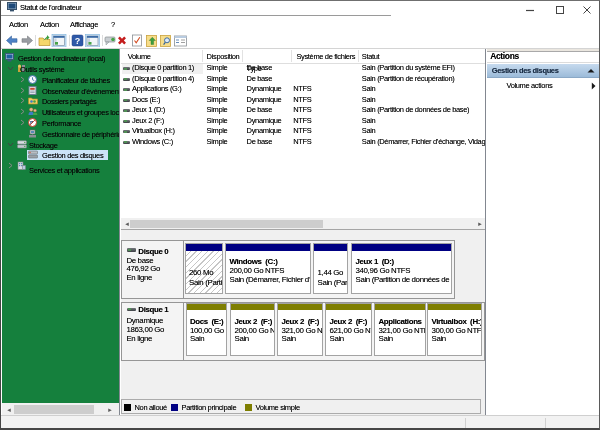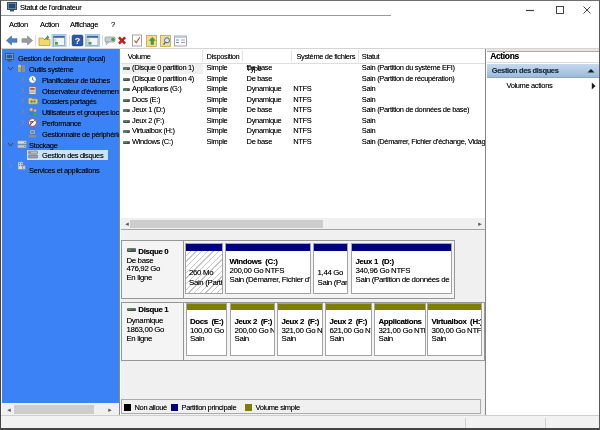--- a/index.html
+++ b/index.html
@@ -3,21 +3,21 @@
 <style>
 *{margin:0;padding:0;box-sizing:border-box;}
 html,body{width:600px;height:430px;overflow:hidden;background:#fff;}
 body{font-family:"Liberation Sans",sans-serif;font-size:7.5px;color:#000;}
 #win{position:absolute;left:0;top:0;width:600px;height:430px;background:#fff;border-left:1px solid #454545;border-top:1px solid #6f6f6f;border-right:1px solid #5a5a5a;border-bottom:2px solid #464646;overflow:hidden;}
 .tx{position:absolute;white-space:nowrap;font-size:7.5px;letter-spacing:-0.35px;line-height:9px;text-shadow:0 0 0.5px rgba(40,40,40,0.5);}
 .b{font-weight:bold;}
 .d8{font-size:7.9px;}
 .ab{position:absolute;}
 
-#tree{position:absolute;left:1px;top:48px;width:118px;height:367px;background:#3b82f6;border-right:1px solid #828790;overflow:hidden;padding-left:17px;}
+#tree{position:absolute;left:1px;top:48px;width:118px;height:367px;background:#15803d;border-right:1px solid #828790;overflow:hidden;padding-left:17px;}
 #mid{position:absolute;left:120px;top:48px;width:365px;height:367px;background:#fff;border-right:1px solid #828790;overflow:hidden;}
 #act{position:absolute;left:486px;top:48px;width:113px;height:360px;background:#fff;overflow:hidden;}
 #status{position:absolute;left:0px;top:414px;width:598px;height:14px;background:#f2f2f2;border-top:1px solid #cfcfcf;}
 
 .sb{position:absolute;background:#f0f0f0;}
 .sbthumb{position:absolute;background:#cdcdcd;}
 .sbarr{position:absolute;font-size:7px;color:#5a5a5a;line-height:11px;text-align:center;}
 
 .disk{position:absolute;background:#f4f4f4;border:1px solid #969696;}
 .part{position:absolute;background:#fff;border:1px solid #a3a3a3;overflow:hidden;}
@@ -114,21 +114,21 @@
     <div class="tx" style="left:16px;top:5px;">Gestion de l’ordinateur (local)</div>
 
     <svg class="ab" style="left:5px;top:16px" width="7" height="7" viewBox="0 0 7 7">
         <path d="M1 2 L3.5 5 L6 2" fill="none" stroke="#444" stroke-width="1"></path>
       </svg>
     <svg class="ab" style="left:15px;top:15px" width="9" height="9" viewBox="0 0 9 9">
         <rect x="1" y="2" width="3" height="6" fill="#c8a23c"></rect>
         <rect x="5" y="1" width="3" height="7" fill="#8a8f94"></rect>
         <circle cx="2.5" cy="2" r="1.5" fill="#e8c860"></circle>
       </svg>
-    <div class="tx" style="left:27px;top:16px;">Outils système</div>
+    <div class="tx" style="left:18px;top:16px;">Outils système</div>
 
     <svg class="ab" style="left:17px;top:27px" width="7" height="7" viewBox="0 0 7 7">
         <path d="M2 1 L5 3.5 L2 6" fill="none" stroke="#8a8a8a" stroke-width="1"></path>
       </svg>
     <svg class="ab" style="left:26px;top:26px" width="9" height="9" viewBox="0 0 9 9">
         <circle cx="4.5" cy="4.5" r="4" fill="#f5f8fb" stroke="#3a6ea5" stroke-width="1"></circle>
         <path d="M4.5 2.3 L4.5 4.7 L6.3 5.6" fill="none" stroke="#3a6ea5" stroke-width="0.9"></path>
       </svg>
     <div class="tx" style="left:40px;top:27px;">Planificateur de tâches</div>
 

